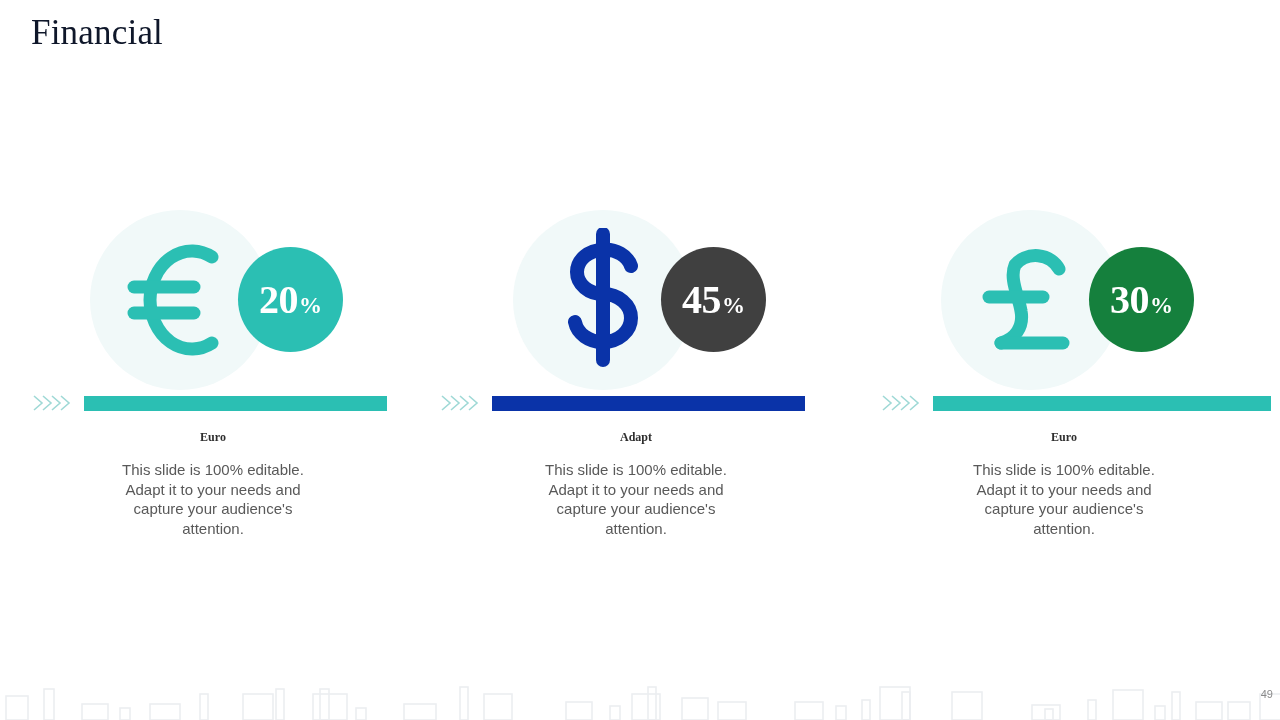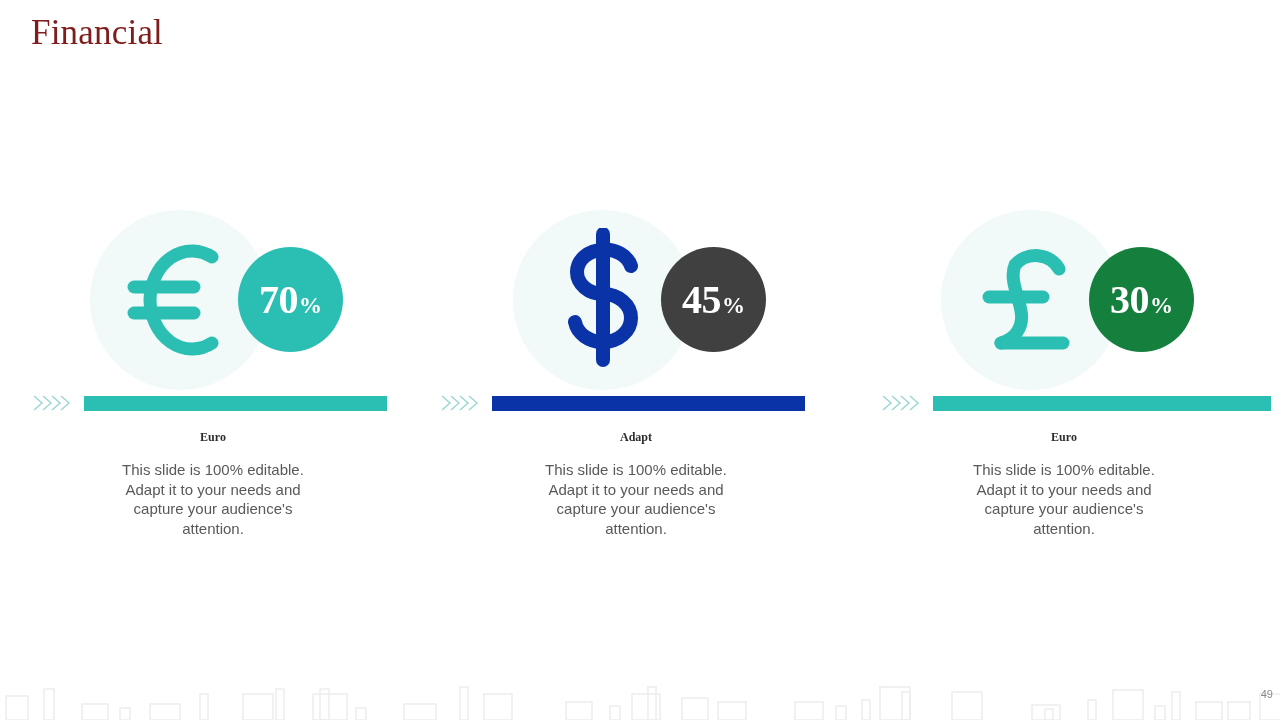--- a/index.html
+++ b/index.html
@@ -23,21 +23,21 @@
   }
 
   
   .slide-title {
     position: absolute;
     left: 31px;
     top: 12px;
     font-family: "Liberation Serif", serif;
     font-size: 35px;
     font-weight: 400;
-    color: #7f1d1d;
+    color: #0f172a;
     letter-spacing: 0.2px;
     line-height: 1.2;
   }
 
   
   .columns {
     position: absolute;
     left: 0;
     top: 196px;
     width: 1280px;
@@ -202,21 +202,21 @@
         <div class="currency-glyph">
           <svg width="120" height="130" viewBox="0 0 120 130" aria-hidden="true">
             <g fill="none" stroke="#2bbfb3" stroke-width="13" stroke-linecap="round">
               <path d="M92 22 A42 50 0 0 0 30 65 A42 50 0 0 0 92 108"></path>
               <line x1="14" y1="52" x2="74" y2="52"></line>
               <line x1="14" y1="78" x2="74" y2="78"></line>
             </g>
           </svg>
         </div>
         <div class="badge-circle" style="background:#2bbfb3">
-          <span class="badge-num">70</span>
+          <span class="badge-num">20</span>
           <span class="badge-pct">%</span>
         </div>
       </div>
 
       <div class="bar-row">
         <svg class="chevrons" viewBox="0 0 44 20" aria-hidden="true">
           <g fill="none" stroke="#9fd9d6" stroke-width="1.6">
             <path d="M2 3 L10 10 L2 17"></path>
             <path d="M11 3 L19 10 L11 17"></path>
             <path d="M20 3 L28 10 L20 17"></path>

